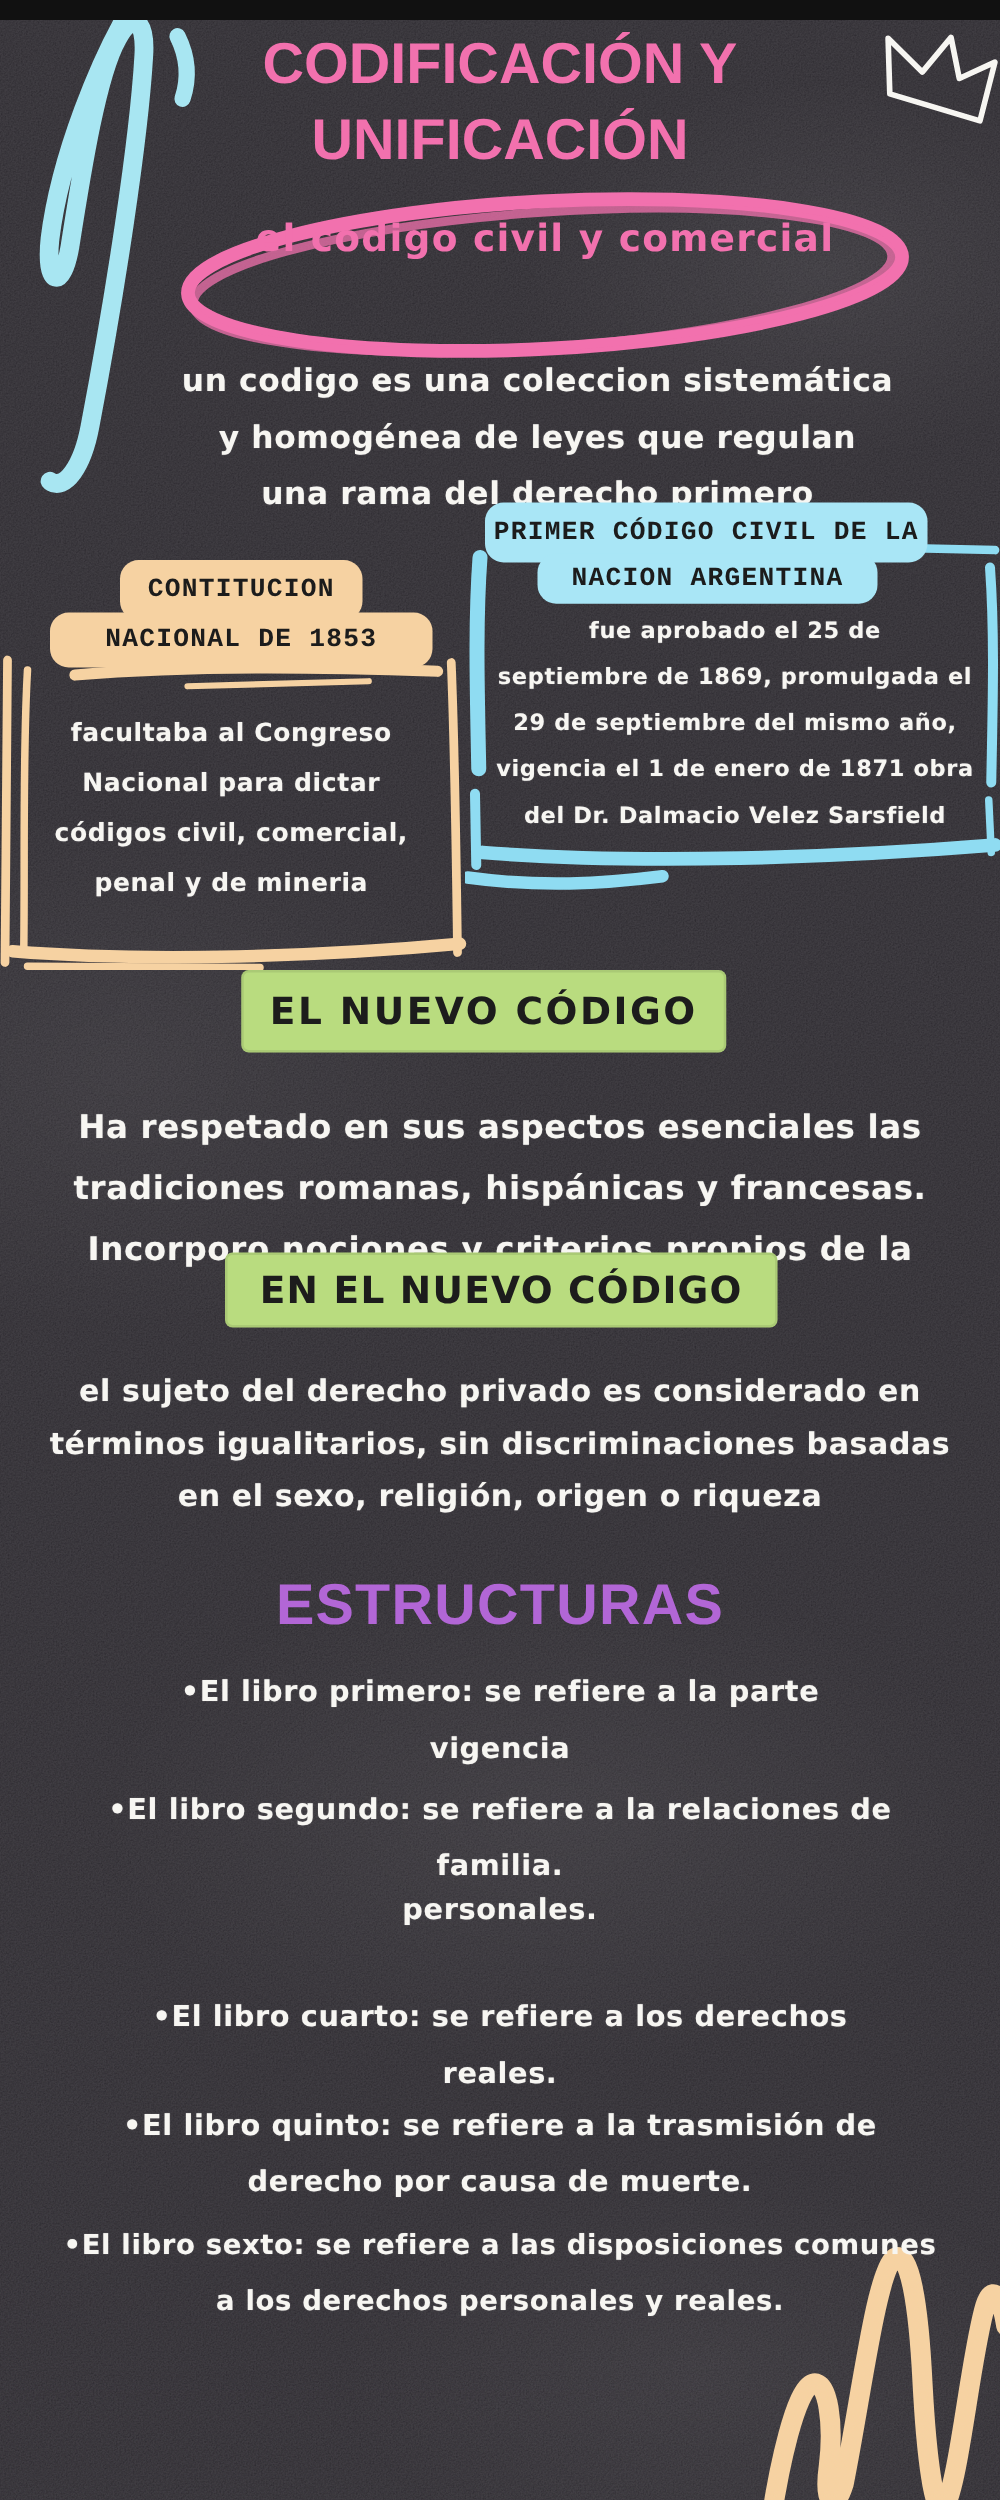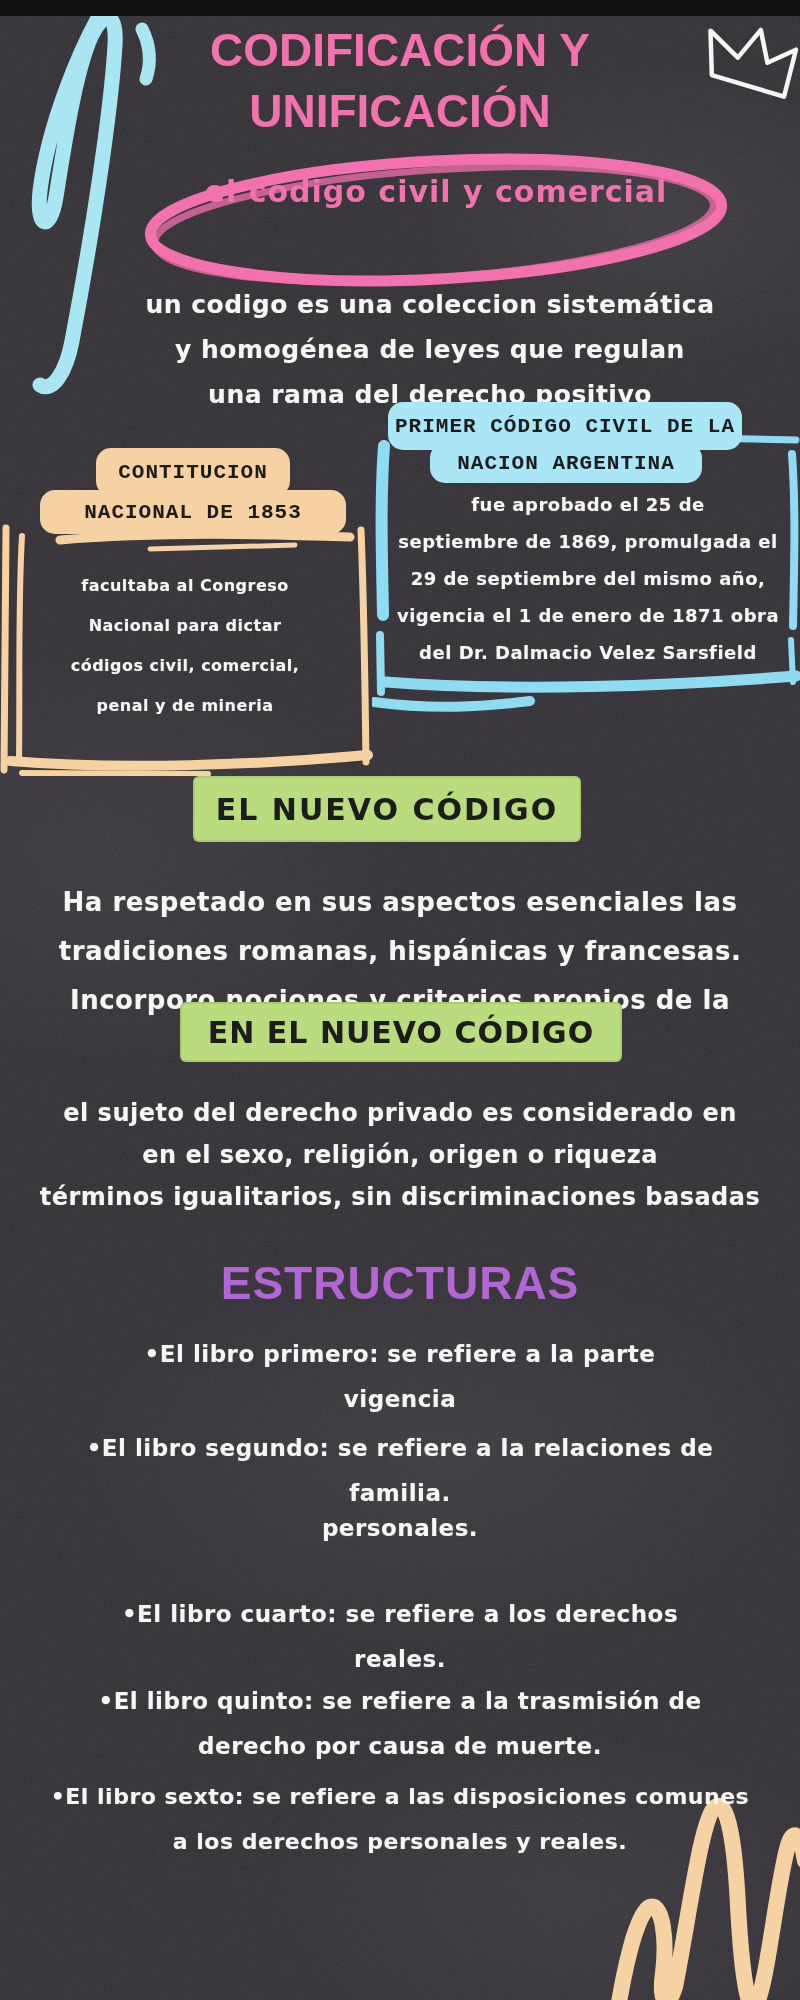--- a/index.html
+++ b/index.html
@@ -84,21 +84,21 @@
 
   <svg class="abs deco" style="left:140px;top:136px" width="592" height="140" viewBox="0 0 592 140">
     <ellipse cx="296" cy="68" rx="286" ry="59" fill="none" stroke="#f271ae" stroke-width="11" transform="rotate(-3 296 68)"></ellipse>
     <ellipse cx="294" cy="72" rx="280" ry="54" fill="none" stroke="#f271ae" stroke-width="7" opacity="0.75" transform="rotate(-4 294 72)"></ellipse>
   </svg>
   <div class="abs subtitle">el codigo civil y comercial</div>
 
   <div class="abs ctr hand intro">
     <span class="bodyline">un codigo es una coleccion sistemática</span>
     <span class="bodyline">y homogénea de leyes que regulan</span>
-    <span class="bodyline">una rama del derecho positivo</span>
+    <span class="bodyline">una rama del derecho primero</span>
   </div>
 
   <svg class="abs deco bluestroke" style="left:372px;top:414px" width="428" height="290" viewBox="0 0 428 290">
     <path d="M 12 16 C 8 70 10 130 11 185" fill="none" stroke="currentColor" stroke-width="12" stroke-linecap="round"></path>
     <path d="M 8 205 L 9 262" fill="none" stroke="currentColor" stroke-width="8" stroke-linecap="round"></path>
     <path d="M 240 6 L 424 10" fill="none" stroke="currentColor" stroke-width="7" stroke-linecap="round"></path>
     <path d="M 420 24 C 424 80 422 140 421 196" fill="none" stroke="currentColor" stroke-width="8" stroke-linecap="round"></path>
     <path d="M 419 210 L 421 252" fill="none" stroke="currentColor" stroke-width="6" stroke-linecap="round"></path>
     <path d="M 14 252 C 140 262 300 256 424 246" fill="none" stroke="currentColor" stroke-width="11" stroke-linecap="round"></path>
     <path d="M 2 272 C 60 280 110 277 158 271" fill="none" stroke="currentColor" stroke-width="10" stroke-linecap="round"></path>
@@ -117,39 +117,39 @@
     <path d="M 60 16 C 160 8 260 10 350 13" fill="none" stroke="currentColor" stroke-width="9" stroke-linecap="round"></path>
     <path d="M 150 25 L 295 21" fill="none" stroke="currentColor" stroke-width="5" stroke-linecap="round"></path>
     <path d="M 6 4 L 4 246" fill="none" stroke="currentColor" stroke-width="7" stroke-linecap="round"></path>
     <path d="M 22 12 C 18 80 20 160 19 238" fill="none" stroke="currentColor" stroke-width="6" stroke-linecap="round"></path>
     <path d="M 361 6 C 364 80 365 160 366 238" fill="none" stroke="currentColor" stroke-width="7" stroke-linecap="round"></path>
     <path d="M 10 237 C 120 246 260 241 368 231" fill="none" stroke="currentColor" stroke-width="10" stroke-linecap="round"></path>
     <path d="M 22 249 L 208 250" fill="none" stroke="currentColor" stroke-width="6" stroke-linecap="round"></path>
   </svg>
   <div class="abs bubble peach" style="left:96px;top:432px;width:194px;height:48px">CONTITUCION</div>
   <div class="abs bubble peach" style="left:40px;top:474px;width:306px;height:44px">NACIONAL DE 1853</div>
-  <div class="abs ctr hand boxbody" style="left:14px;top:550px;width:342px;font-size:16px;line-height:40px">
+  <div class="abs ctr hand boxbody" style="left:14px;top:550px;width:342px;font-size:20px;line-height:40px">
     <span class="bodyline">facultaba al Congreso</span>
     <span class="bodyline">Nacional para dictar</span>
     <span class="bodyline">códigos civil, comercial,</span>
     <span class="bodyline">penal y de mineria</span>
   </div>
 
   <div class="abs badge" style="left:193px;top:760px;width:388px;height:66px">EL NUEVO CÓDIGO</div>
   <div class="abs ctr hand" style="left:0px;top:862px;width:800px;font-size:26px;line-height:49px">
     <span class="bodyline">Ha respetado en sus aspectos esenciales las</span>
     <span class="bodyline">tradiciones romanas, hispánicas y francesas.</span>
     <span class="bodyline">Incorporo nociones y criterios propios de la</span>
   </div>
 
   <div class="abs badge" style="left:180px;top:986px;width:442px;height:60px;letter-spacing:1px">EN EL NUEVO CÓDIGO</div>
   <div class="abs ctr hand" style="left:0px;top:1076px;width:800px;font-size:24px;line-height:42px">
     <span class="bodyline">el sujeto del derecho privado es considerado en</span>
+    <span class="bodyline">términos igualitarios, sin discriminaciones basadas</span>
     <span class="bodyline">en el sexo, religión, origen o riqueza</span>
-    <span class="bodyline">términos igualitarios, sin discriminaciones basadas</span>
   </div>
 
   <div class="abs heading">ESTRUCTURAS</div>
 
   <div class="abs ctr hand listitem" style="top:1316px">
     <span class="bodyline">•El libro primero: se refiere a la parte</span>
     <span class="bodyline">vigencia</span>
   </div>
   <div class="abs ctr hand listitem" style="top:1410px">
     <span class="bodyline">•El libro segundo: se refiere a la relaciones de</span>

